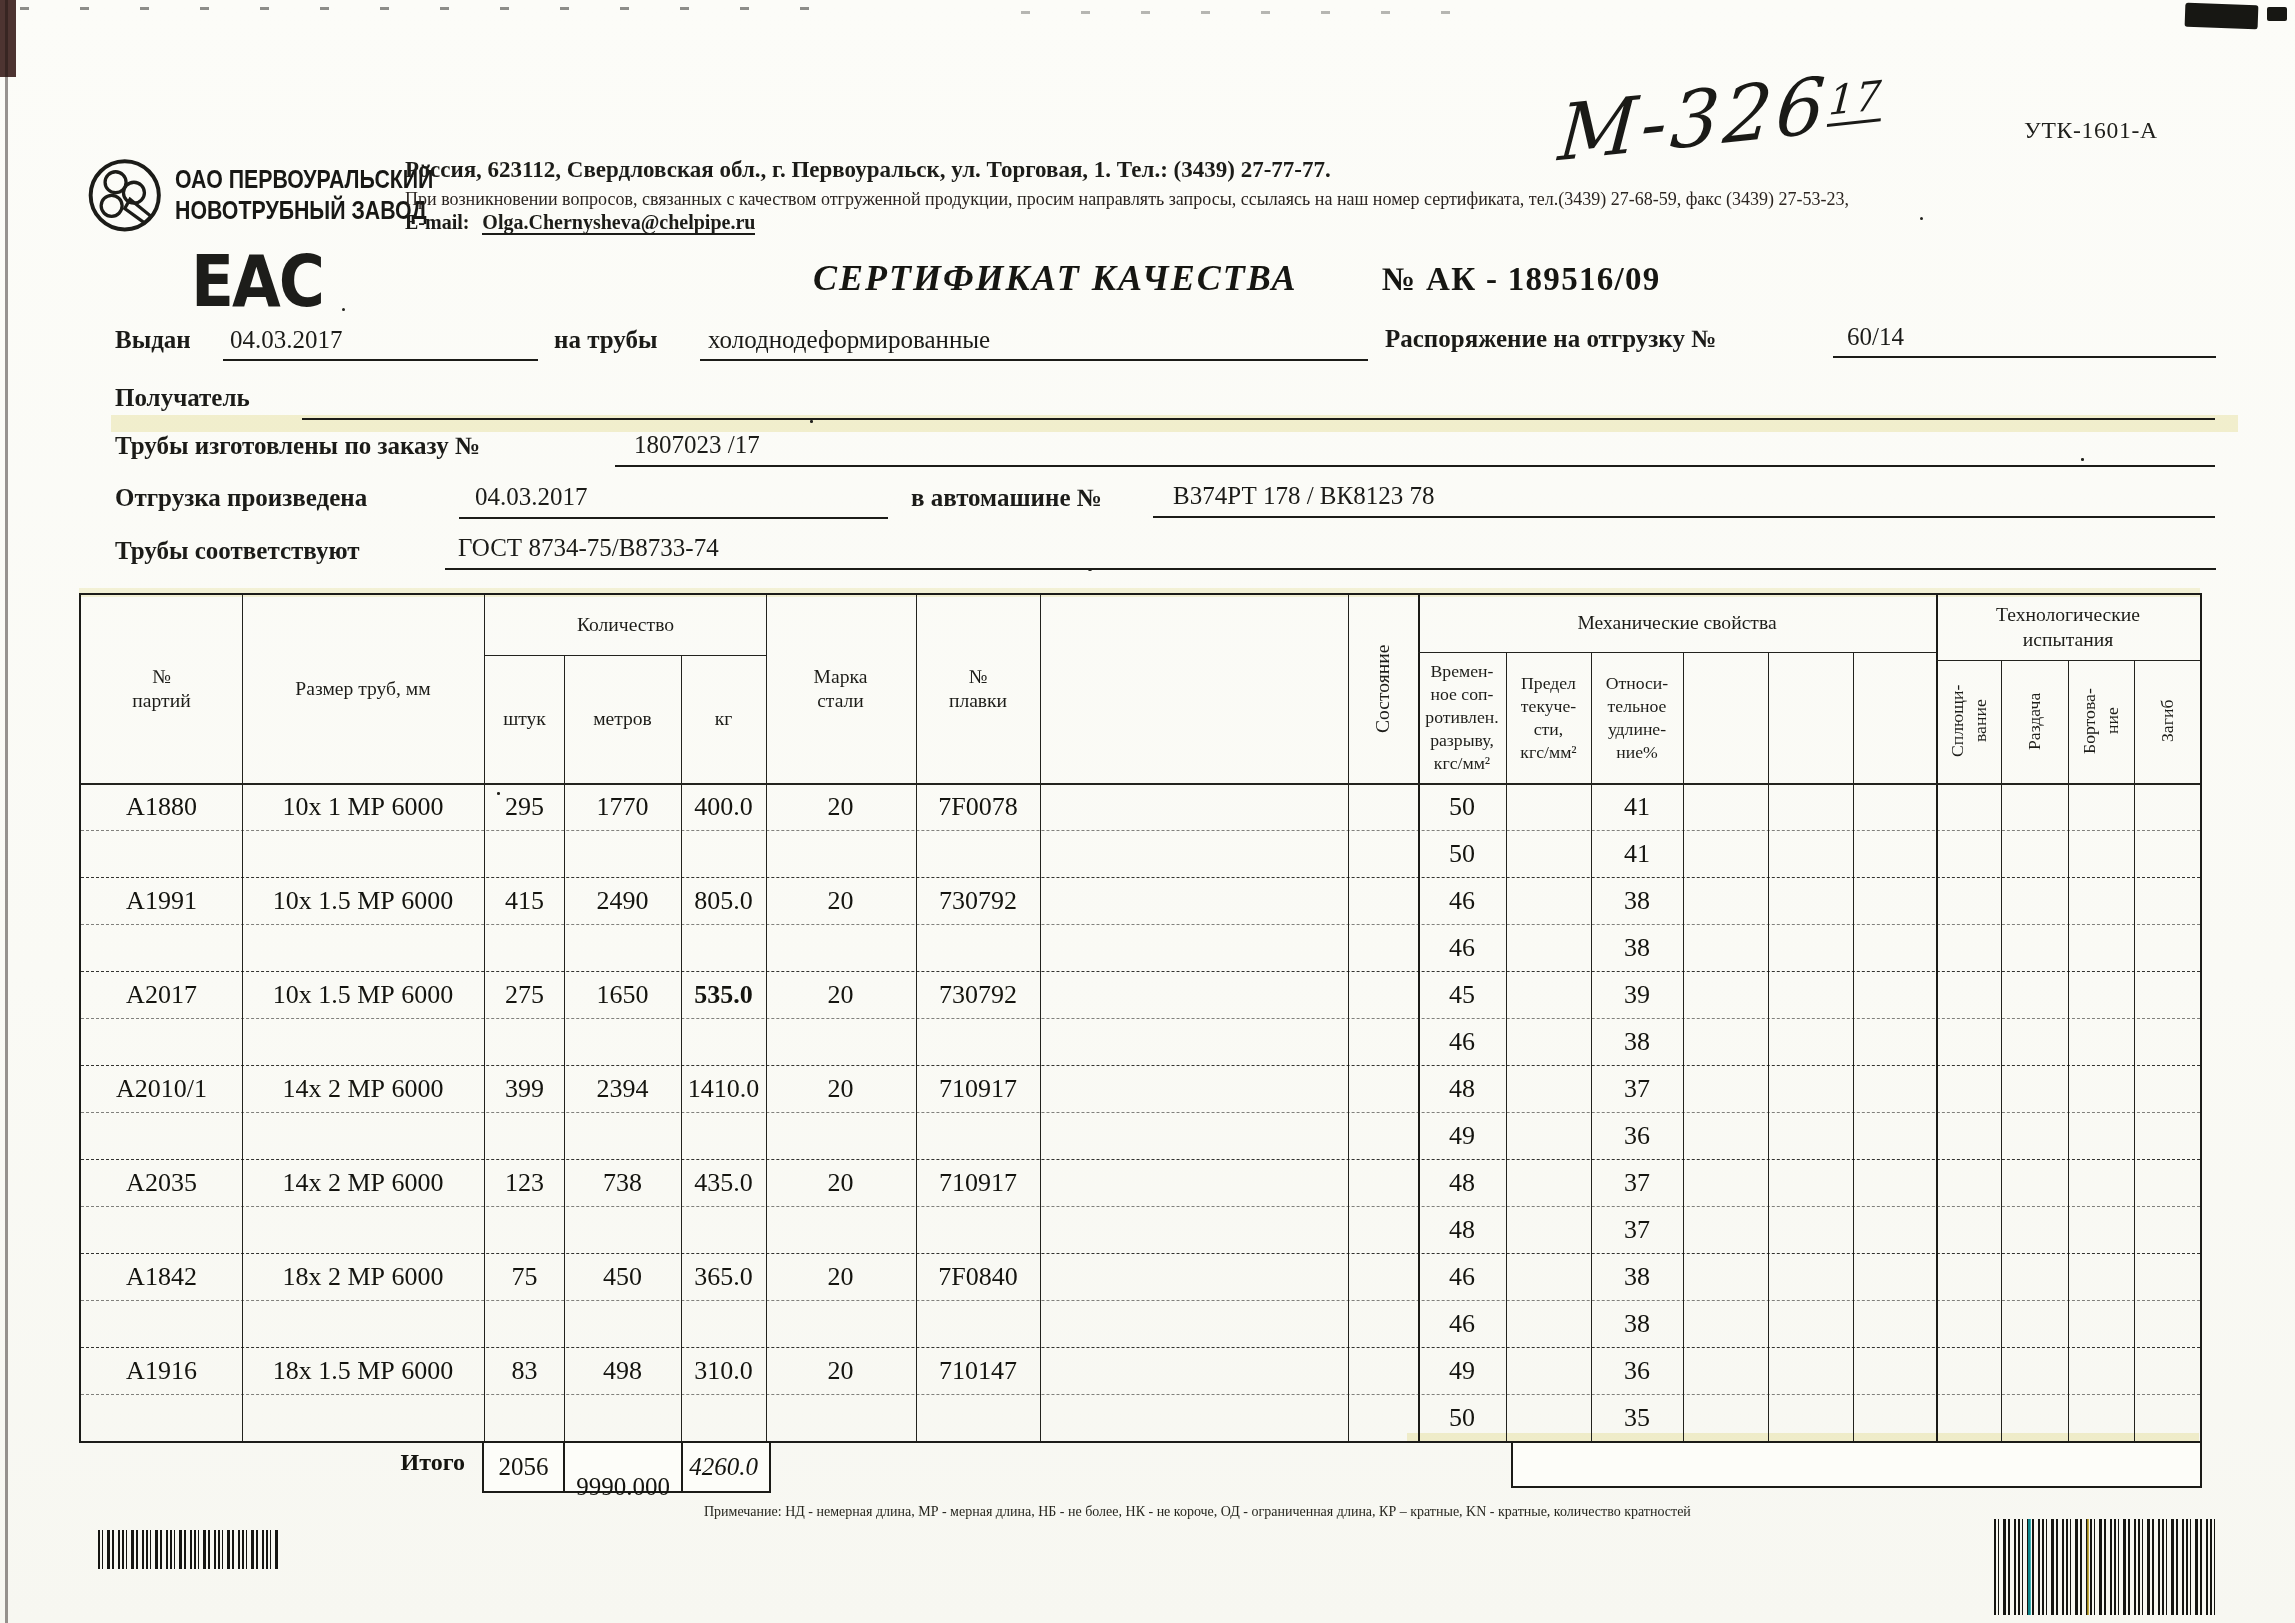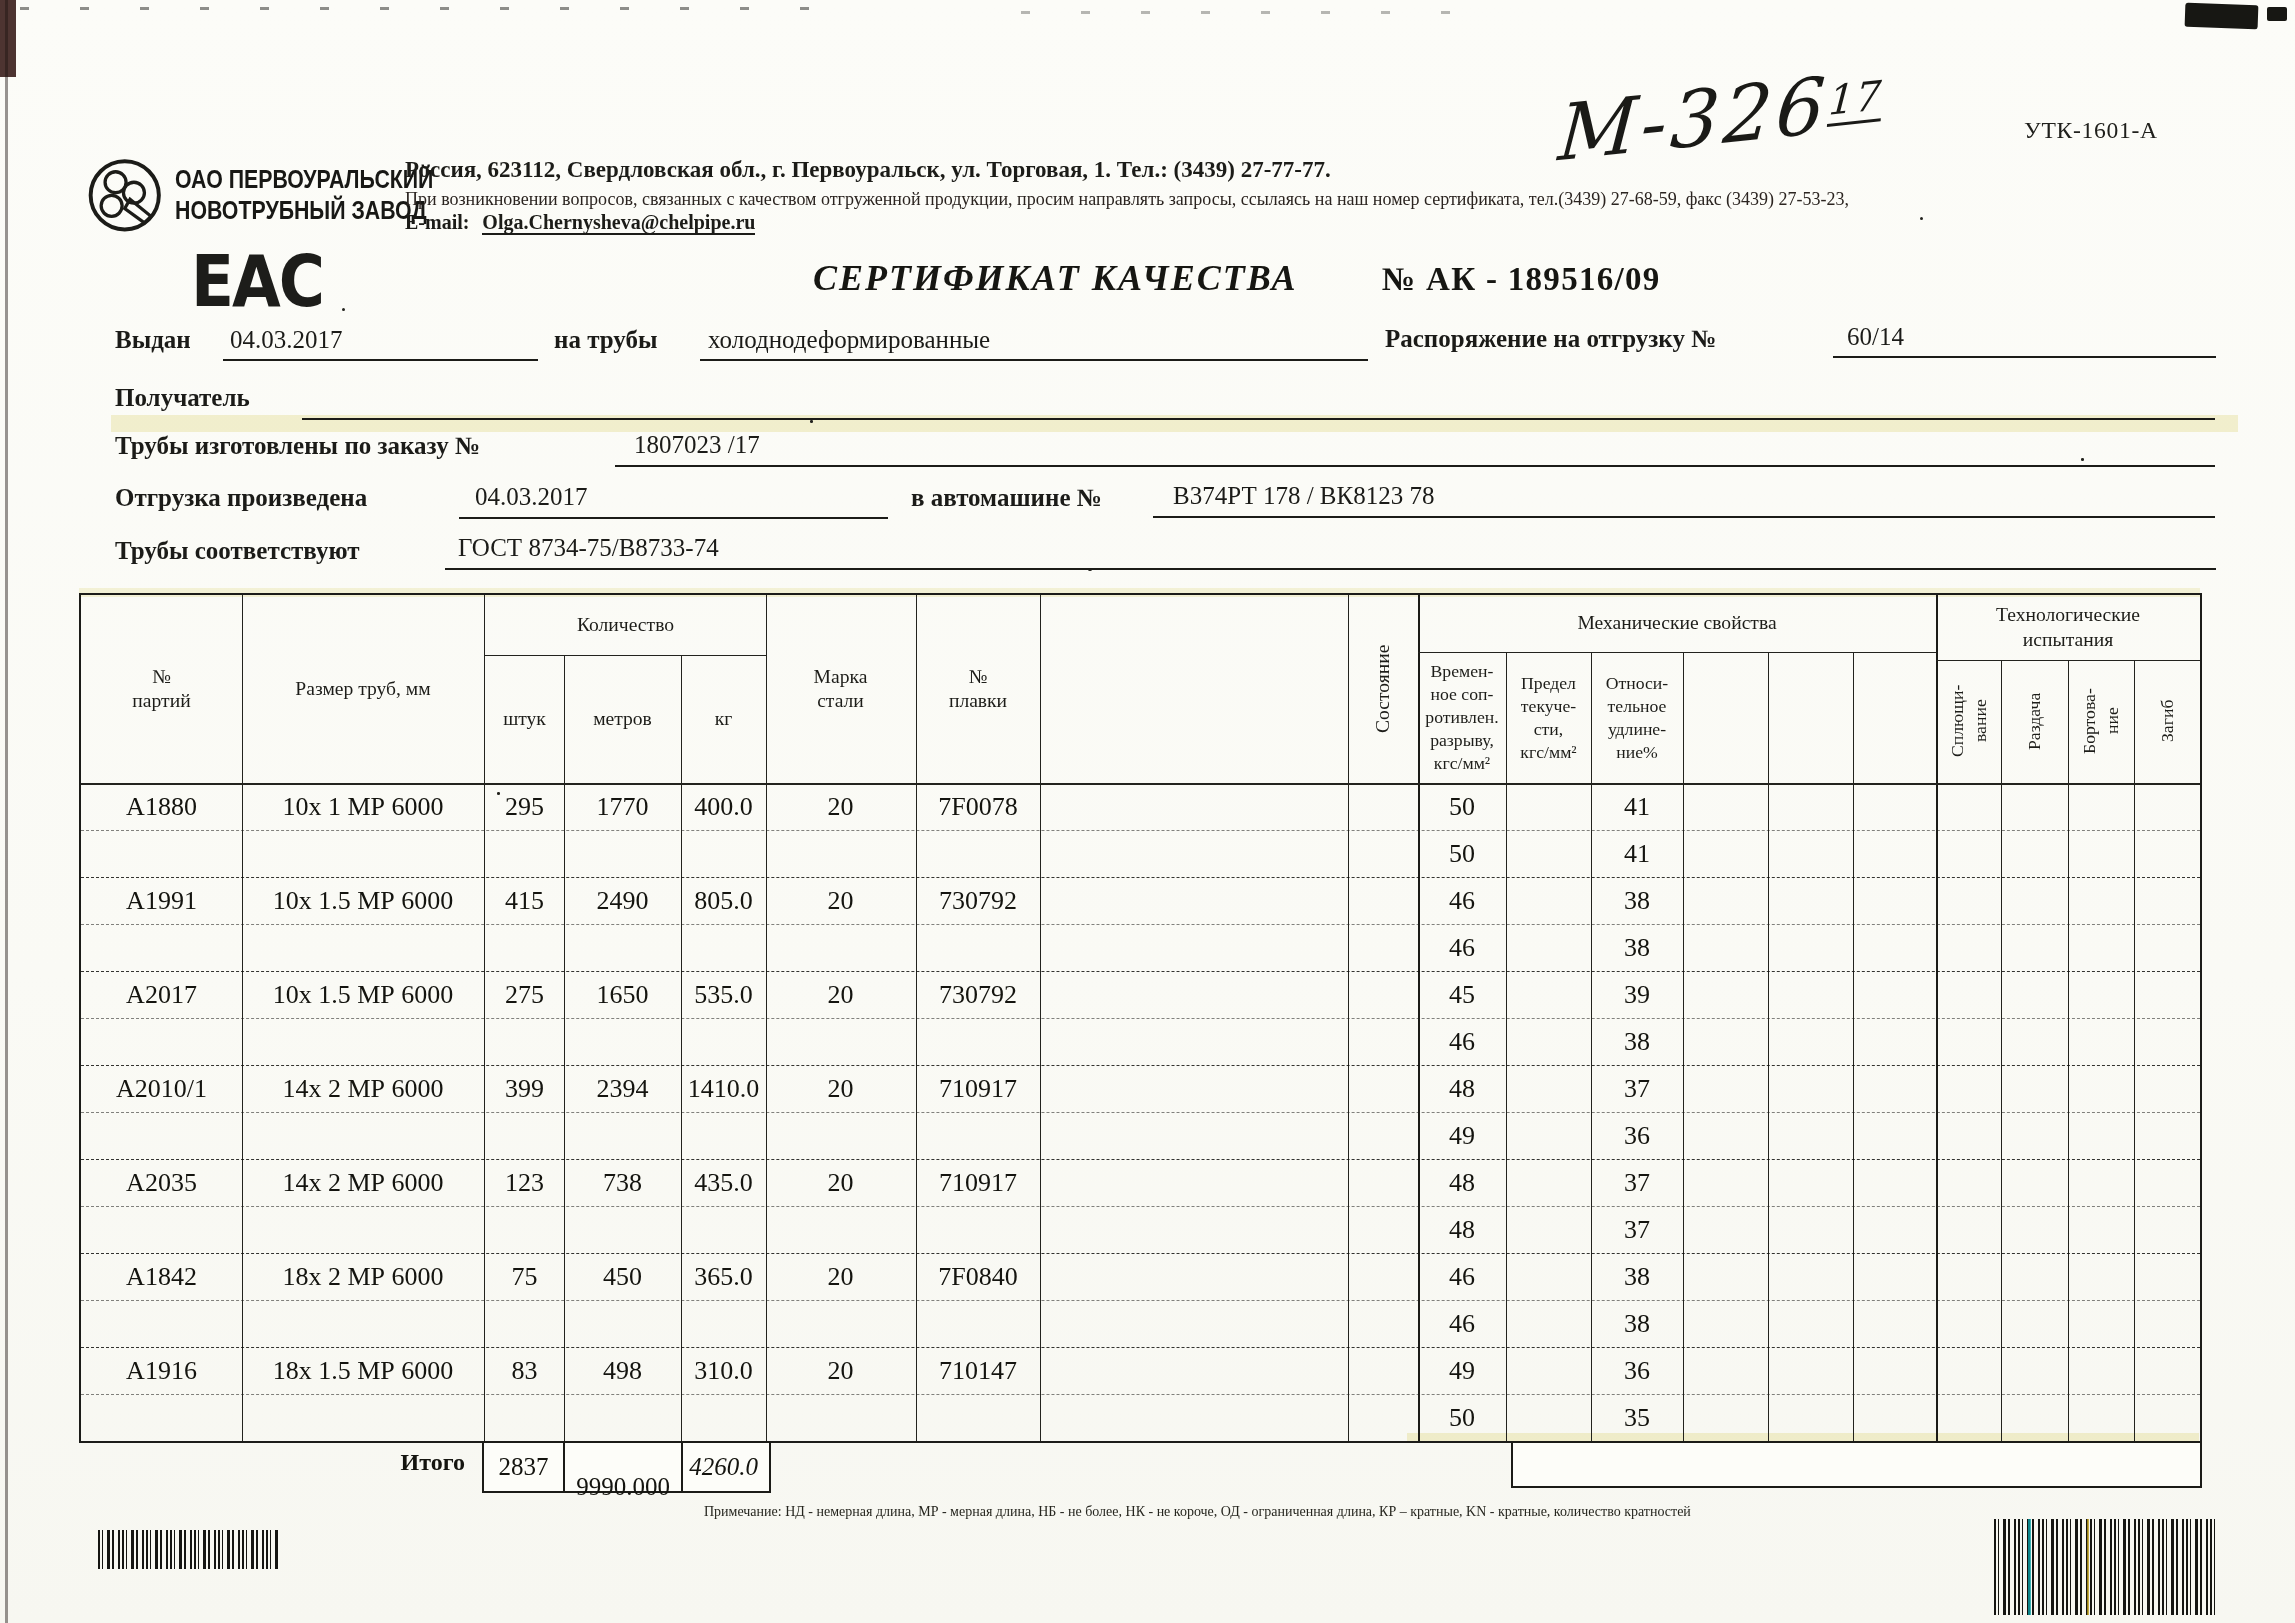--- a/index.html
+++ b/index.html
@@ -224,21 +224,21 @@
     <div class="dcell col-pieces" style="top:282px;">415</div>
     <div class="dcell col-meters" style="top:282px;">2490</div>
     <div class="dcell col-kg" style="top:282px;">805.0</div>
     <div class="dcell col-grade" style="top:282px;">20</div>
     <div class="dcell col-heat" style="top:282px;">730792</div>
 
     <div class="dcell col-batch" style="top:376px;">А2017</div>
     <div class="dcell col-size" style="top:376px;">10х 1.5 МР 6000</div>
     <div class="dcell col-pieces" style="top:376px;">275</div>
     <div class="dcell col-meters" style="top:376px;">1650</div>
-    <div class="dcell col-kg" style="top:376px;">535.0</div>
+    <div class="dcell col-kg" style="top:376px;font-weight:bold;">535.0</div>
     <div class="dcell col-grade" style="top:376px;">20</div>
     <div class="dcell col-heat" style="top:376px;">730792</div>
 
     <div class="dcell col-batch" style="top:470px;">А2010/1</div>
     <div class="dcell col-size" style="top:470px;">14х 2 МР 6000</div>
     <div class="dcell col-pieces" style="top:470px;">399</div>
     <div class="dcell col-meters" style="top:470px;">2394</div>
     <div class="dcell col-kg" style="top:470px;">1410.0</div>
     <div class="dcell col-grade" style="top:470px;">20</div>
     <div class="dcell col-heat" style="top:470px;">710917</div>
@@ -294,21 +294,21 @@
     <div class="dcell col-tens" style="top:752px;">49</div>
     <div class="dcell col-elong" style="top:752px;">36</div>
     <div class="dcell col-tens" style="top:799px;">50</div>
     <div class="dcell col-elong" style="top:799px;">35</div>
   </div>
 
   <div class="abs b ser" style="left:249px;top:1449px;width:216px;text-align:right;font-size:24px;color:#14140f;">Итого</div>
   <div class="totbox">
     <div class="iv" style="left:79px;"></div>
     <div class="iv" style="left:197px;"></div>
-    <div class="totcell" style="left:0;width:79px;">2837</div>
+    <div class="totcell" style="left:0;width:79px;">2056</div>
     <div class="totcell" style="left:81px;width:116px;margin-top:20px;">9990.000</div>
     <div class="totcell" style="left:199px;width:81px;font-style:italic;">4260.0</div>
   </div>
   <div class="brbox"></div>
 
   <div class="footnote">Примечание: НД - немерная длина, МР - мерная длина, НБ - не более, НК - не короче, ОД - ограниченная длина, КР – кратные, KN - кратные, количество кратностей</div>
 
   <div class="barcode" style="left:98px;top:1530px;width:182px;height:39px;"></div>
   <div class="barcode" style="left:1994px;top:1519px;width:224px;height:96px;"></div>
   <div class="abs" style="left:2028px;top:1519px;width:2.6px;height:96px;background:#0aa0a8;opacity:.8;"></div>

